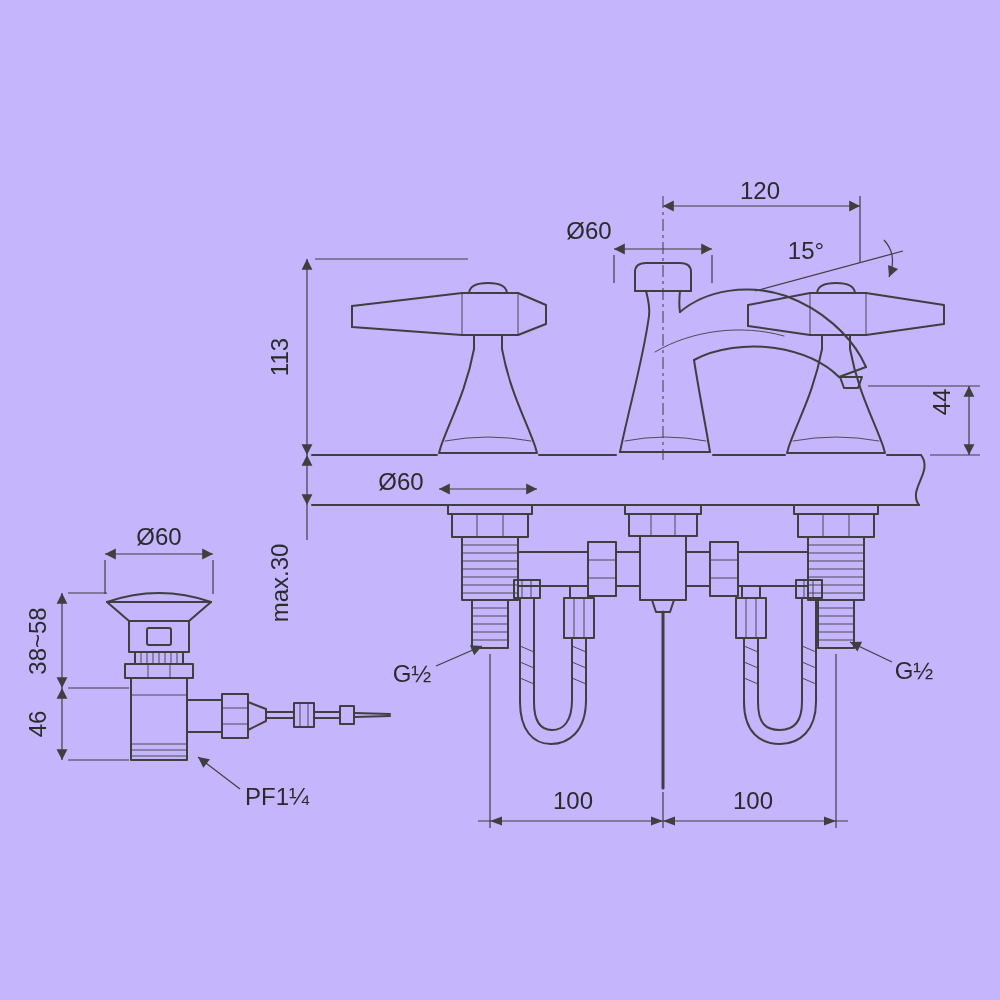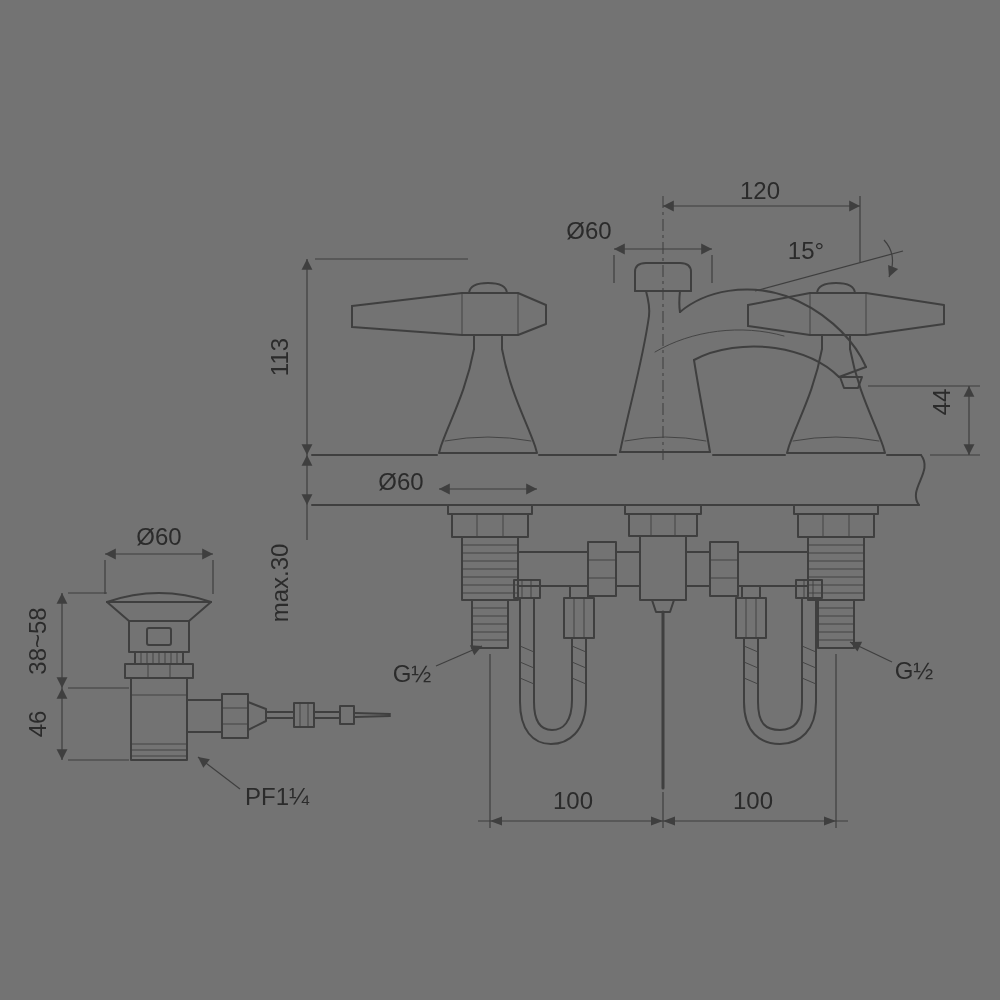--- a/index.html
+++ b/index.html
@@ -1,16 +1,16 @@
 <!DOCTYPE html>
 <html><head>
 <meta charset="utf-8">
 <style>
   html,body{margin:0;padding:0;background:#ffffff;}
-  .stage{position:relative;width:1000px;height:1000px;background:#737373;overflow:hidden;}
+  .stage{position:relative;width:1000px;height:1000px;background:#c4b5fd;overflow:hidden;}
   svg{display:block;}
   .o   {fill:none;stroke:#3f3f3f;stroke-width:2;stroke-linecap:round;stroke-linejoin:round;}
   .thin{fill:none;stroke:#3f3f3f;stroke-width:0.9;stroke-linecap:round;}
   .dim {fill:none;stroke:#3f3f3f;stroke-width:1.2;}
   .cl  {fill:none;stroke:#3f3f3f;stroke-width:1;stroke-dasharray:12 4 3 4;}
   .arrf{fill:#3f3f3f;stroke:none;}
   .t   {font-family:"Liberation Sans",sans-serif;font-size:24px;fill:#2b2b2b;text-anchor:middle;}
 </style>
 </head>
 <body>

